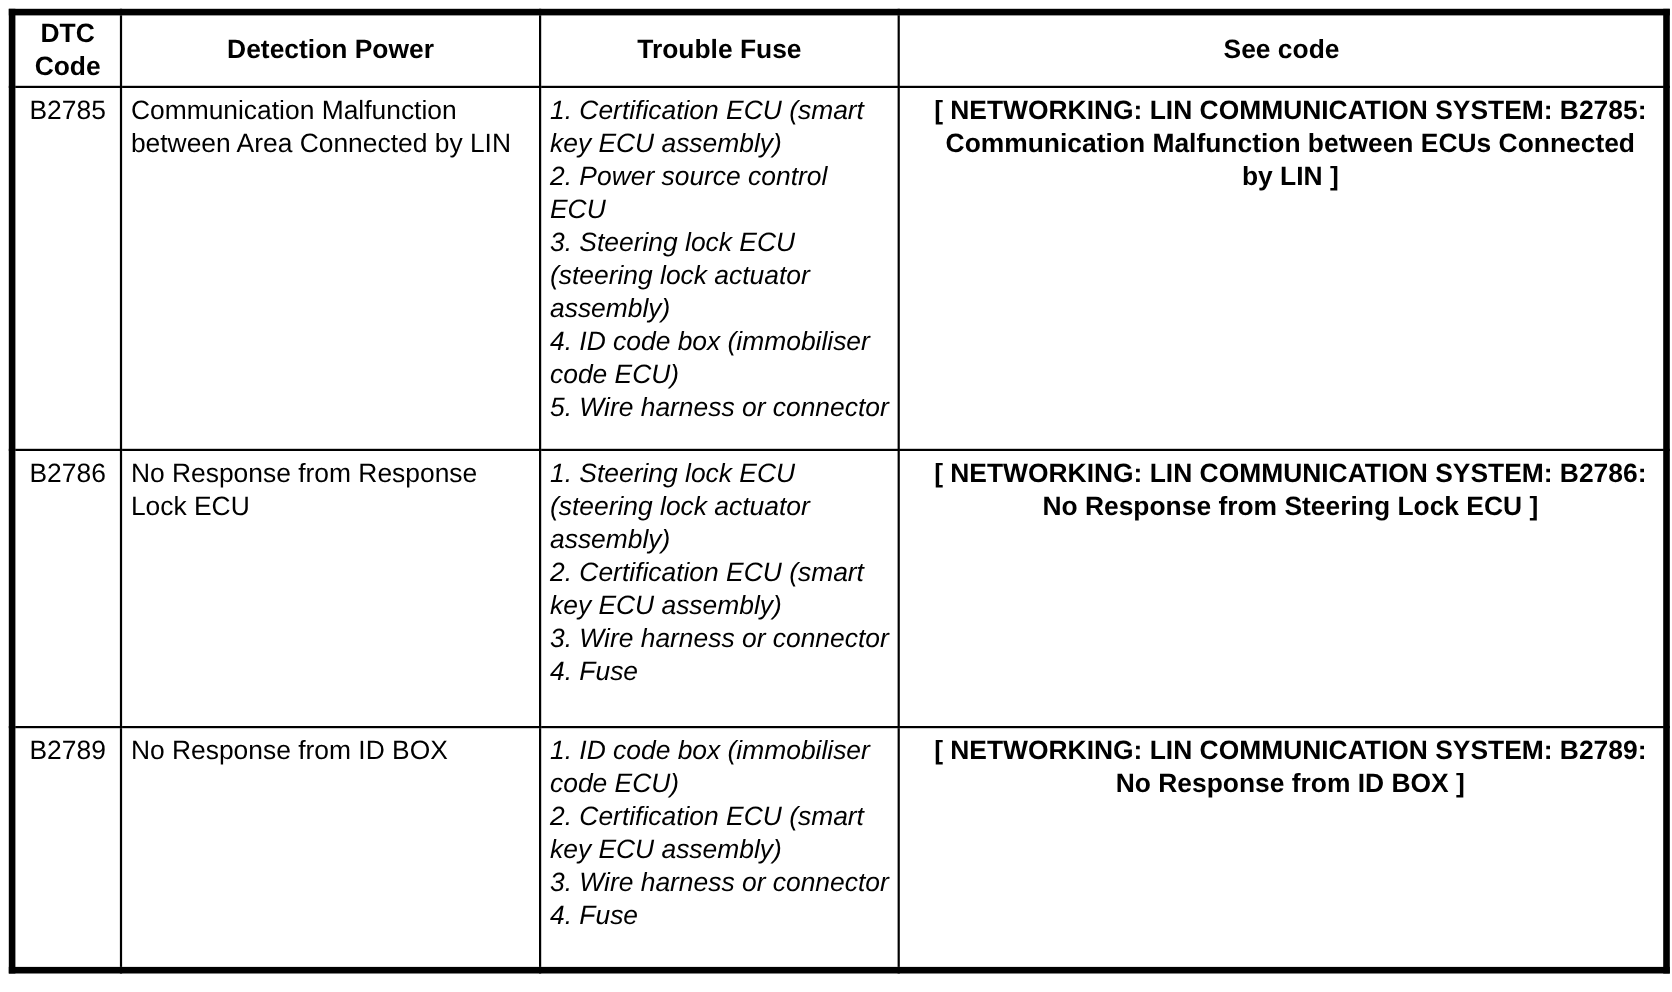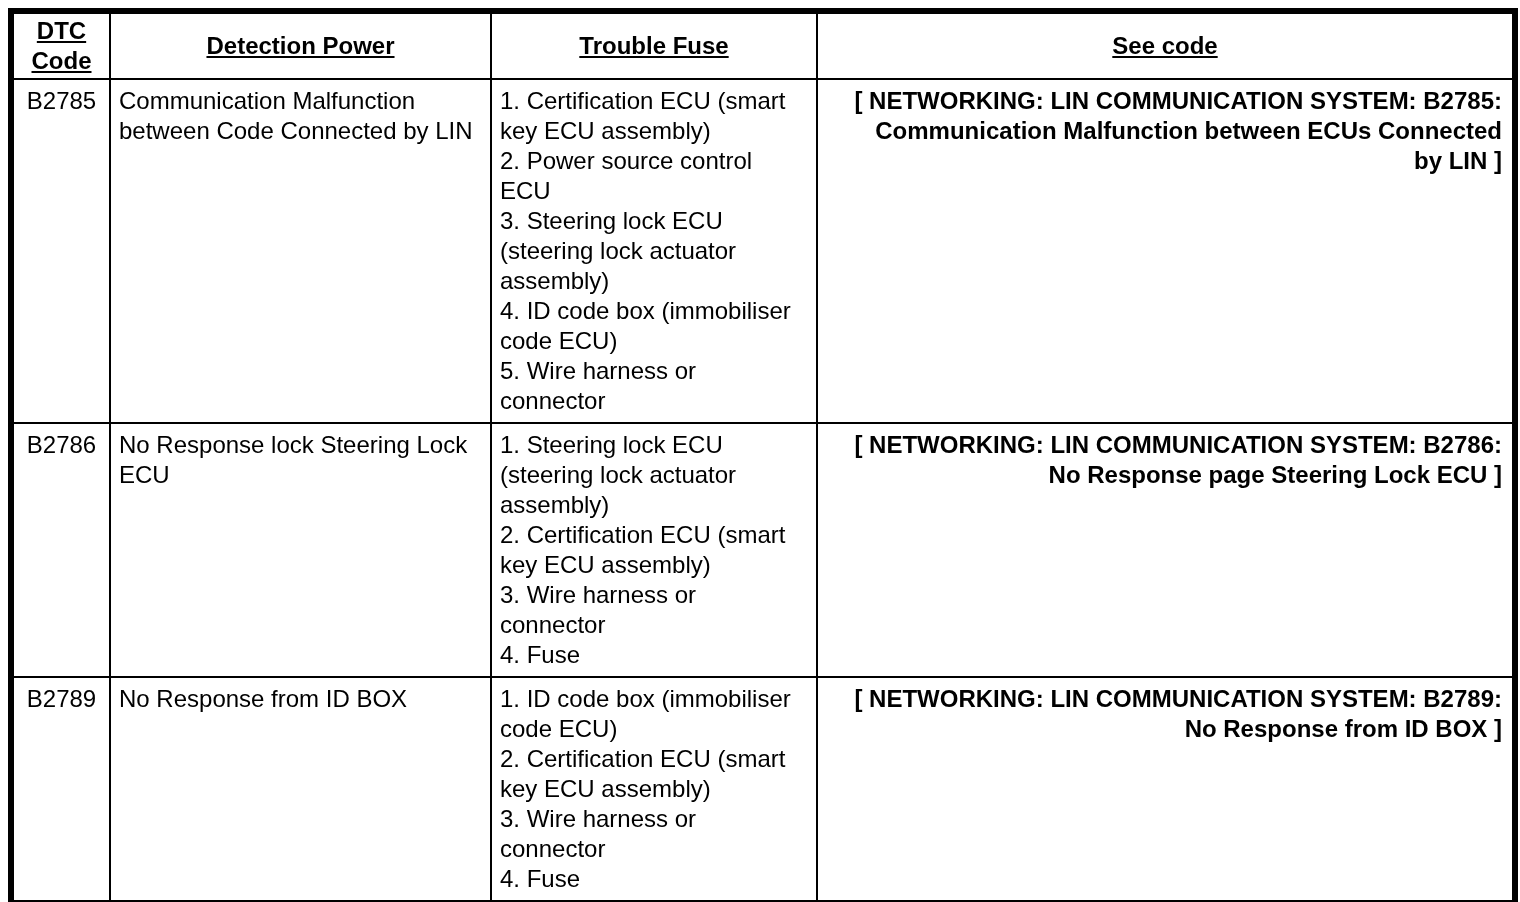--- a/index.html
+++ b/index.html
@@ -30,41 +30,42 @@
   col.c4 { width: 698px; }
   .doc-table th,
   .doc-table td {
     border: 2px solid #000000;
     font-size: 24px;
     line-height: 30px;
     padding: 6px 8px;
     vertical-align: top;
     overflow: hidden;
   }
-  .doc-table thead tr { height: 68px; text-decoration: underline; }
+  .doc-table thead tr { height: 68px; }
   .doc-table th {
     font-weight: bold;
     text-align: center;
     vertical-align: middle;
     padding: 2px 4px;
   }
   tr.row-0 { height: 330px; }
   tr.row-1 { height: 252px; }
   tr.row-2 { height: 221px; }
   td.cell-dtc {
     text-align: center;
     padding-left: 2px;
     padding-right: 2px;
   }
   td.cell-trouble {
     white-space: pre-line;
+    font-style: italic;
   }
   td.cell-see {
     font-weight: bold;
-    text-align: right;
+    text-align: center;
     padding-left: 26px;
     padding-right: 10px;
   }
 </style>
 </head>
 <body>
 
 <table class="doc-table">
   <colgroup>
     <col class="c1">
@@ -76,36 +77,36 @@
     <tr class="header-row">
       <th>DTC Code</th>
       <th>Detection Power</th>
       <th>Trouble Fuse</th>
       <th>See code</th>
     </tr>
   </thead>
   <tbody>
     <tr class="row-0">
       <td class="cell-dtc">B2785</td>
-      <td class="cell-detection">Communication Malfunction between Code Connected by LIN</td>
+      <td class="cell-detection">Communication Malfunction between Area Connected by LIN</td>
       <td class="cell-trouble">1. Certification ECU (smart key ECU assembly)
 2. Power source control ECU
 3. Steering lock ECU (steering lock actuator assembly)
 4. ID code box (immobiliser code ECU)
 5. Wire harness or connector</td>
       <td class="cell-see">[ NETWORKING: LIN COMMUNICATION SYSTEM: B2785: Communication Malfunction between ECUs Connected by LIN ]</td>
     </tr>
     <tr class="row-1">
       <td class="cell-dtc">B2786</td>
-      <td class="cell-detection">No Response lock Steering Lock ECU</td>
+      <td class="cell-detection">No Response from Response Lock ECU</td>
       <td class="cell-trouble">1. Steering lock ECU (steering lock actuator assembly)
 2. Certification ECU (smart key ECU assembly)
 3. Wire harness or connector
 4. Fuse</td>
-      <td class="cell-see">[ NETWORKING: LIN COMMUNICATION SYSTEM: B2786: No Response page Steering Lock ECU ]</td>
+      <td class="cell-see">[ NETWORKING: LIN COMMUNICATION SYSTEM: B2786: No Response from Steering Lock ECU ]</td>
     </tr>
     <tr class="row-2">
       <td class="cell-dtc">B2789</td>
       <td class="cell-detection">No Response from ID BOX</td>
       <td class="cell-trouble">1. ID code box (immobiliser code ECU)
 2. Certification ECU (smart key ECU assembly)
 3. Wire harness or connector
 4. Fuse</td>
       <td class="cell-see">[ NETWORKING: LIN COMMUNICATION SYSTEM: B2789: No Response from ID BOX ]</td>
     </tr>

